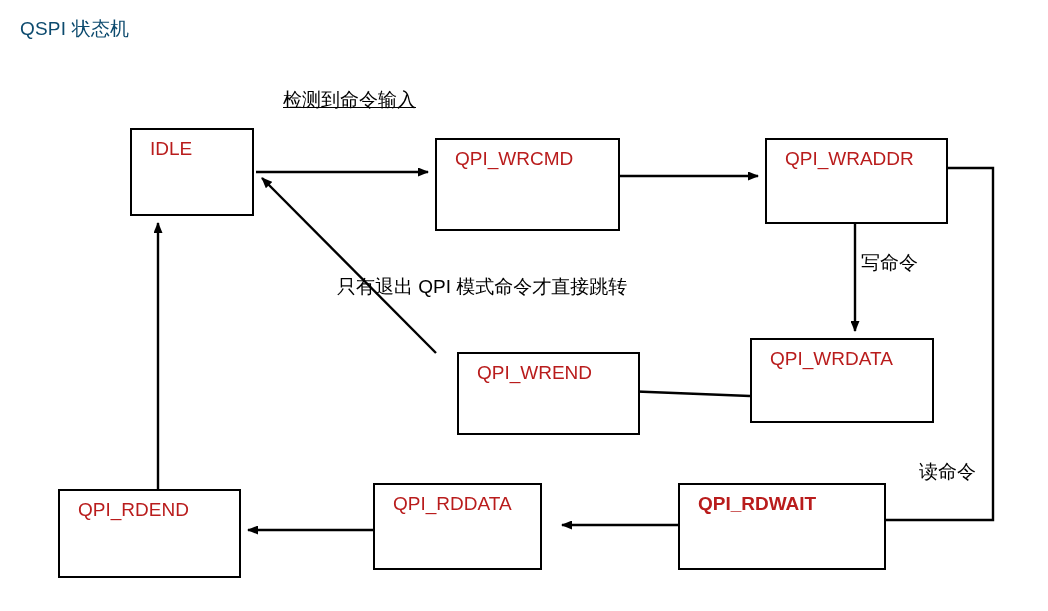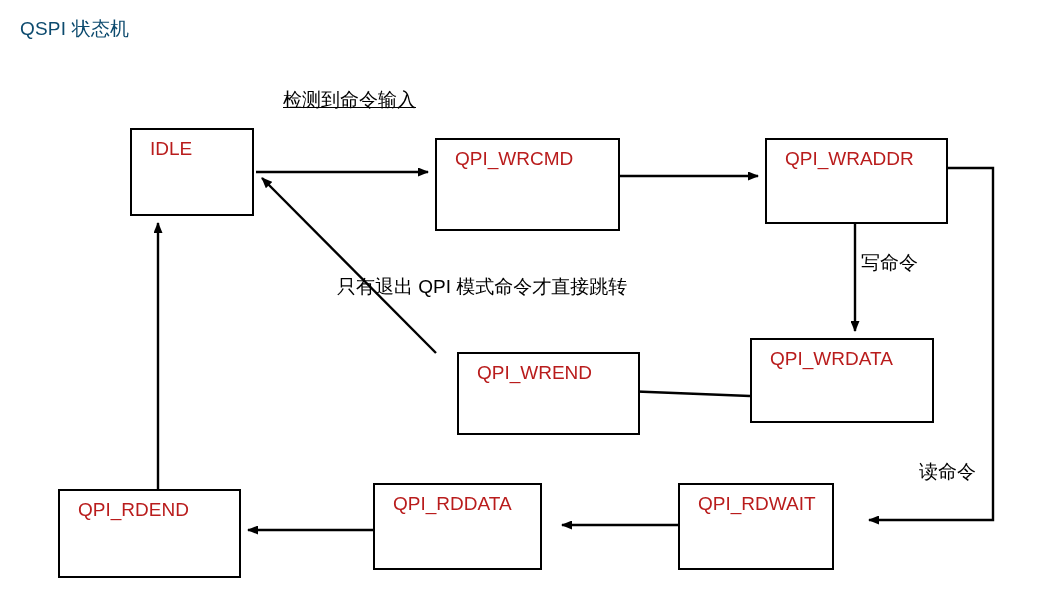--- a/index.html
+++ b/index.html
@@ -121,21 +121,21 @@
   </div>
 
   <div class="state-box" style="left:765px; top:138px; width:183px; height:86px;">
     <span class="state-label">QPI_WRADDR</span>
   </div>
 
   <div class="state-box" style="left:434px; top:352px; width:183px; height:83px;margin-left:23px;">
     <span class="state-label">QPI_WREND</span>
   </div>
 
-  <div class="state-box" style="left:678px; top:483px; width:156px; height:87px;">
+  <div class="state-box" style="left:678px; top:483px; width:208px; height:87px;font-weight:bold;">
     <span class="state-label">QPI_RDWAIT</span>
   </div>
 
   <div class="state-box" style="left:373px; top:483px; width:169px; height:87px;">
     <span class="state-label">QPI_RDDATA</span>
   </div>
 
   <div class="state-box" style="left:58px; top:489px; width:183px; height:89px;">
     <span class="state-label">QPI_RDEND</span>
   </div>

